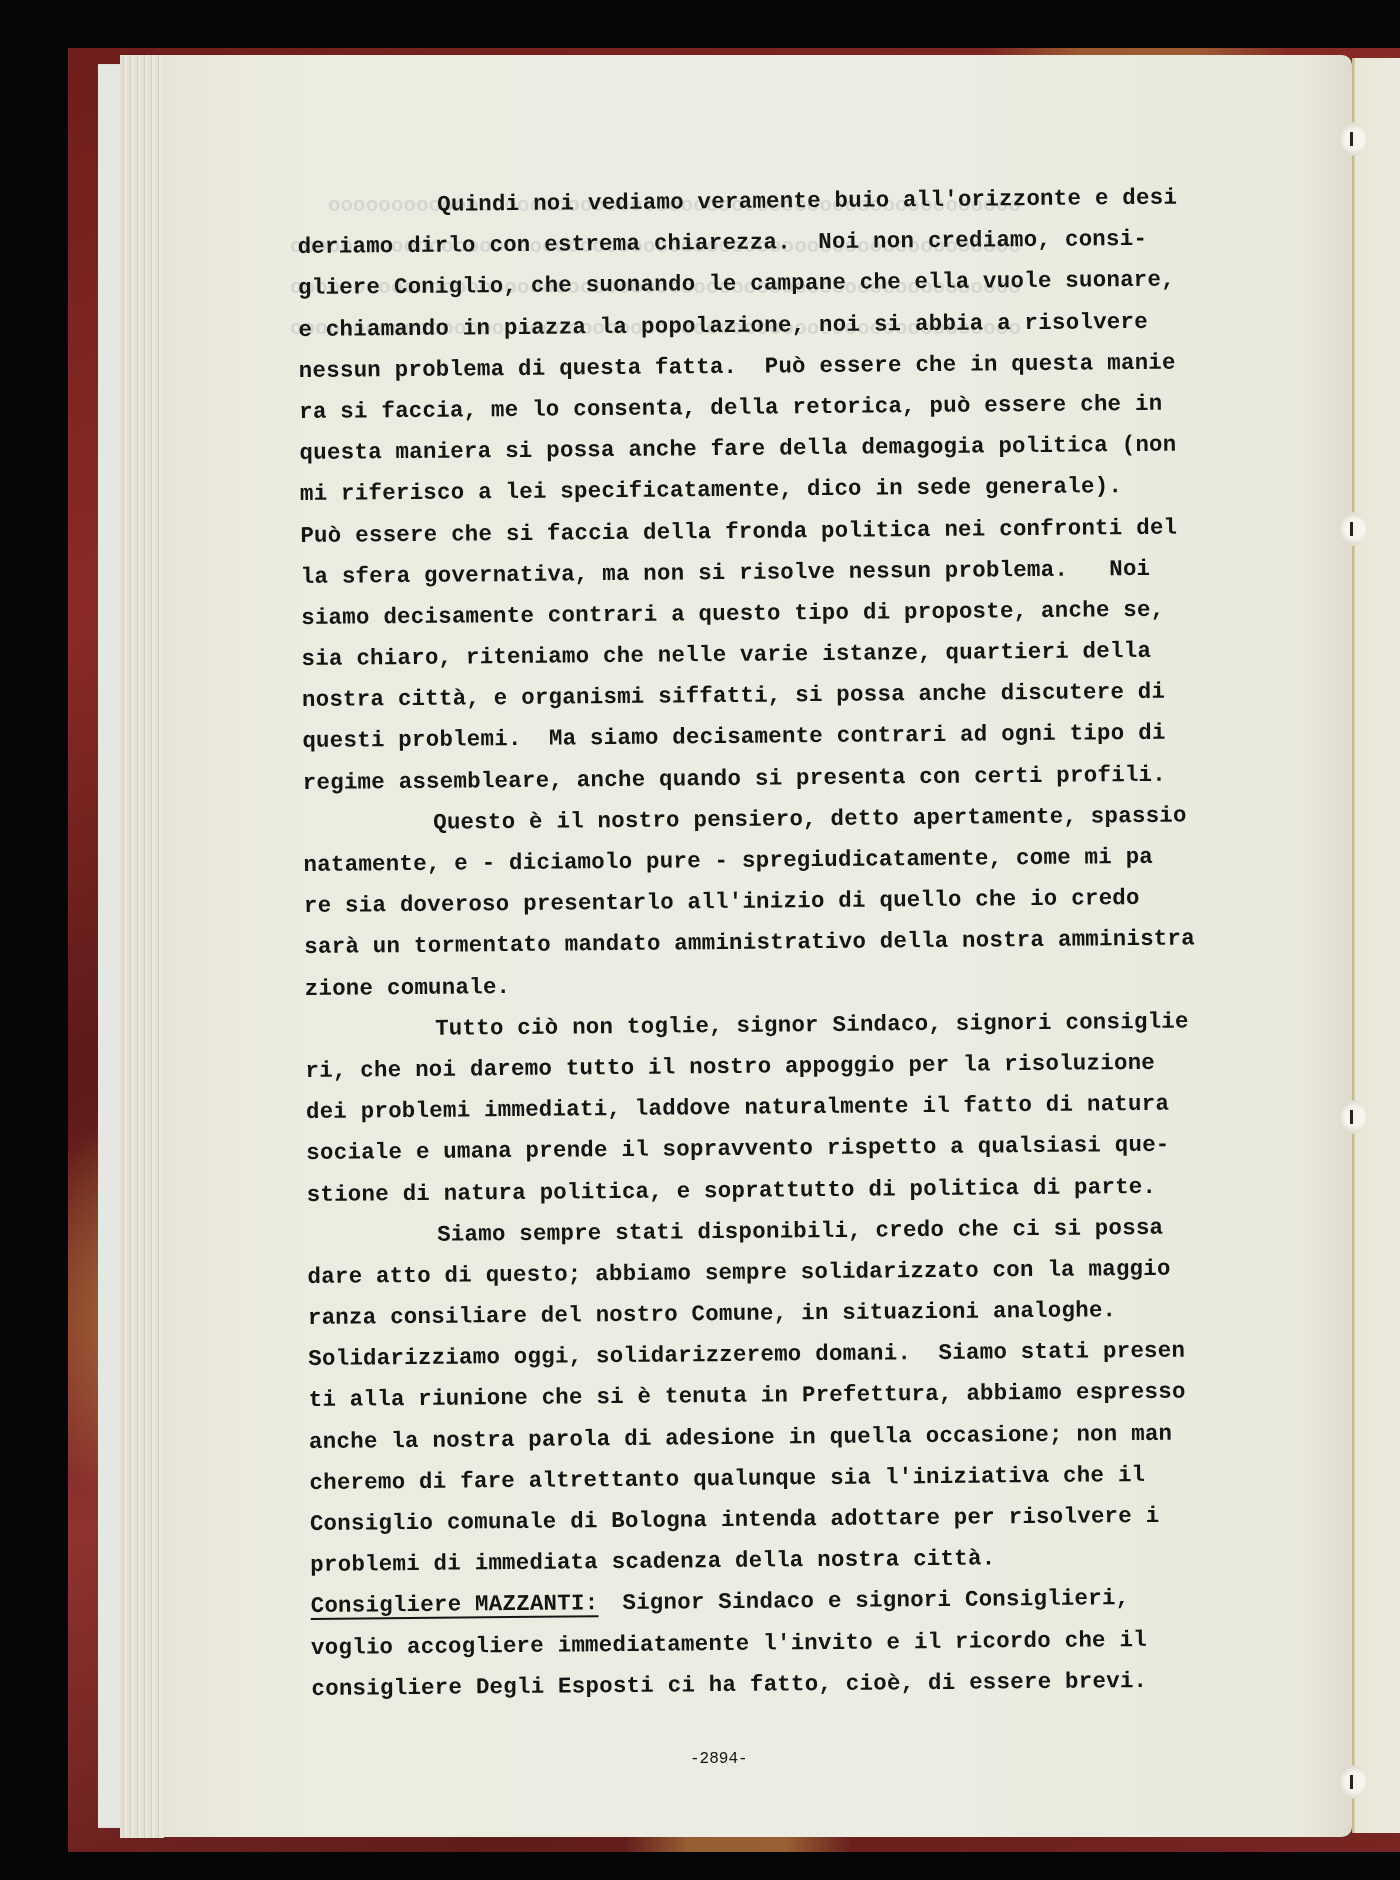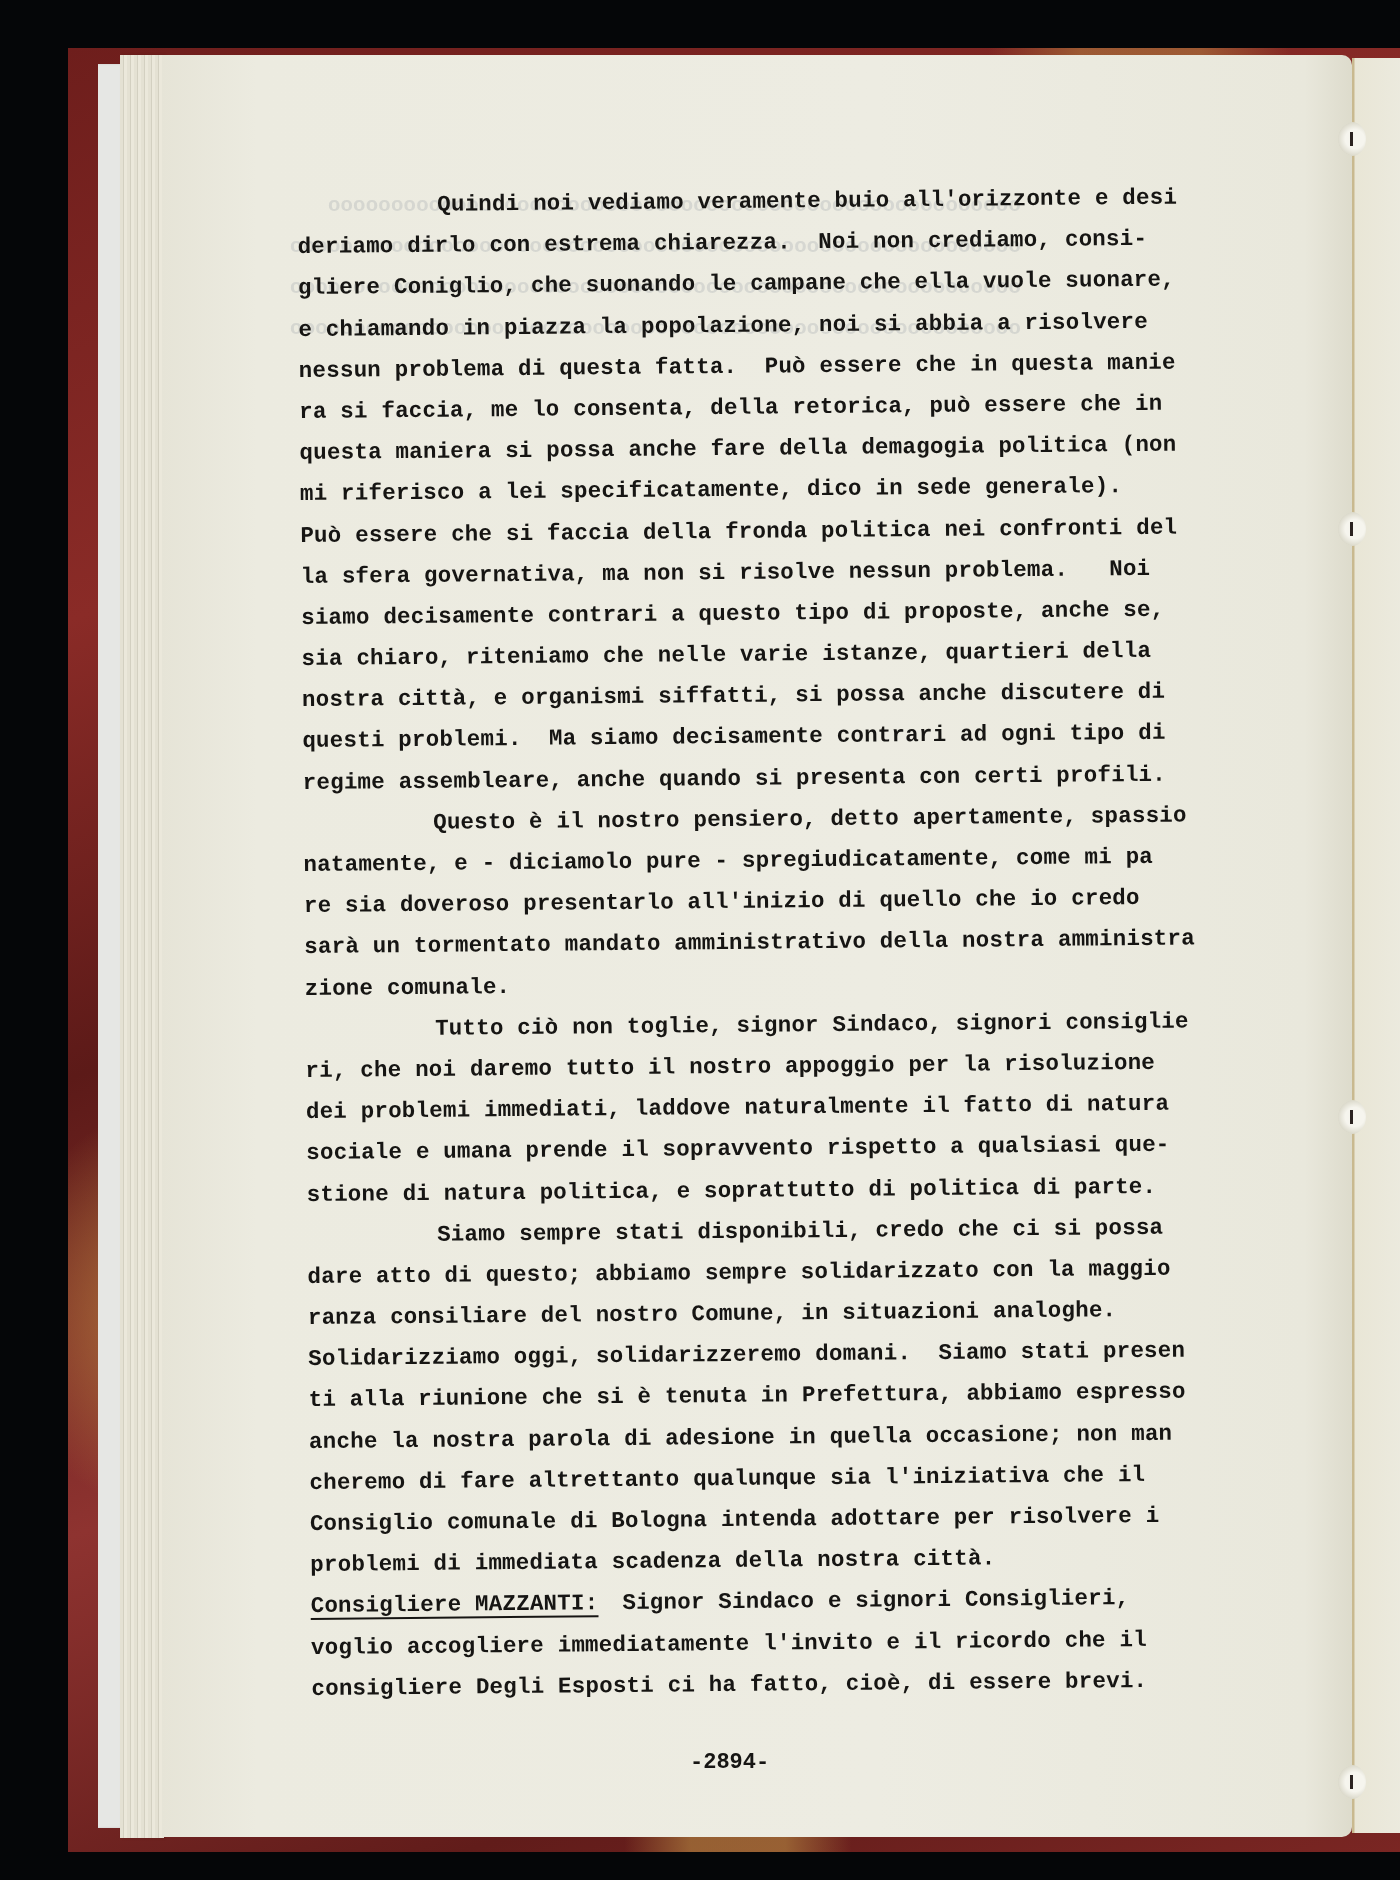--- a/index.html
+++ b/index.html
@@ -50,21 +50,21 @@
     position: absolute; left: 297px; top: 186px; width: 1000px;
     color: #161513; font-size: 22.5px; line-height: 41.2px; font-weight: bold;
     letter-spacing: 0.2px; transform: rotate(-0.55deg); transform-origin: 0 0;
   }
   .line { white-space: pre; height: 41.2px; }
   .line.indent { padding-left: 140px; }
   .line.indent-small { padding-left: 130px; }
   .speaker { text-decoration: underline; text-decoration-thickness: 2px; text-underline-offset: 6px; padding-right: 24px; }
   .page-number {
     position: absolute; left: 690px; top: 1750px; color: #161513;
-    font-size: 22px; font-weight: bold;
+    font-size: 16px; font-weight: normal;
   }
 </style>
 </head>
 <body>
 
 <div class="cover"></div>
 <div class="flysheet"></div>
 <div class="page-edges"></div>
 <div class="page"></div>
 <div class="next-page"></div>

